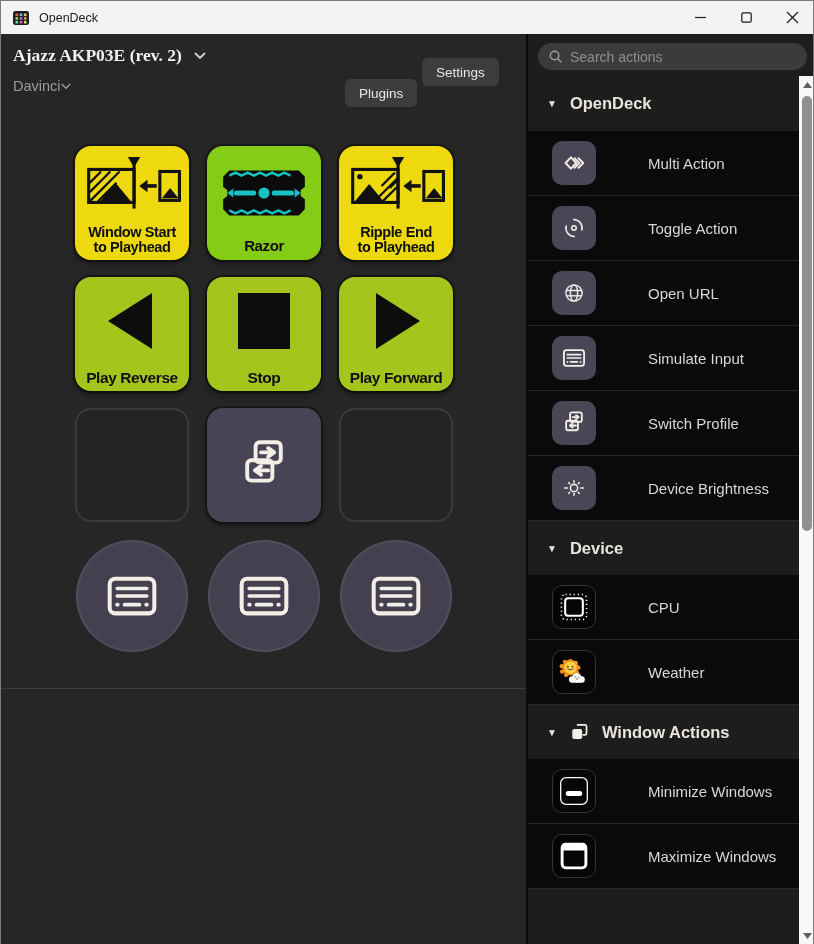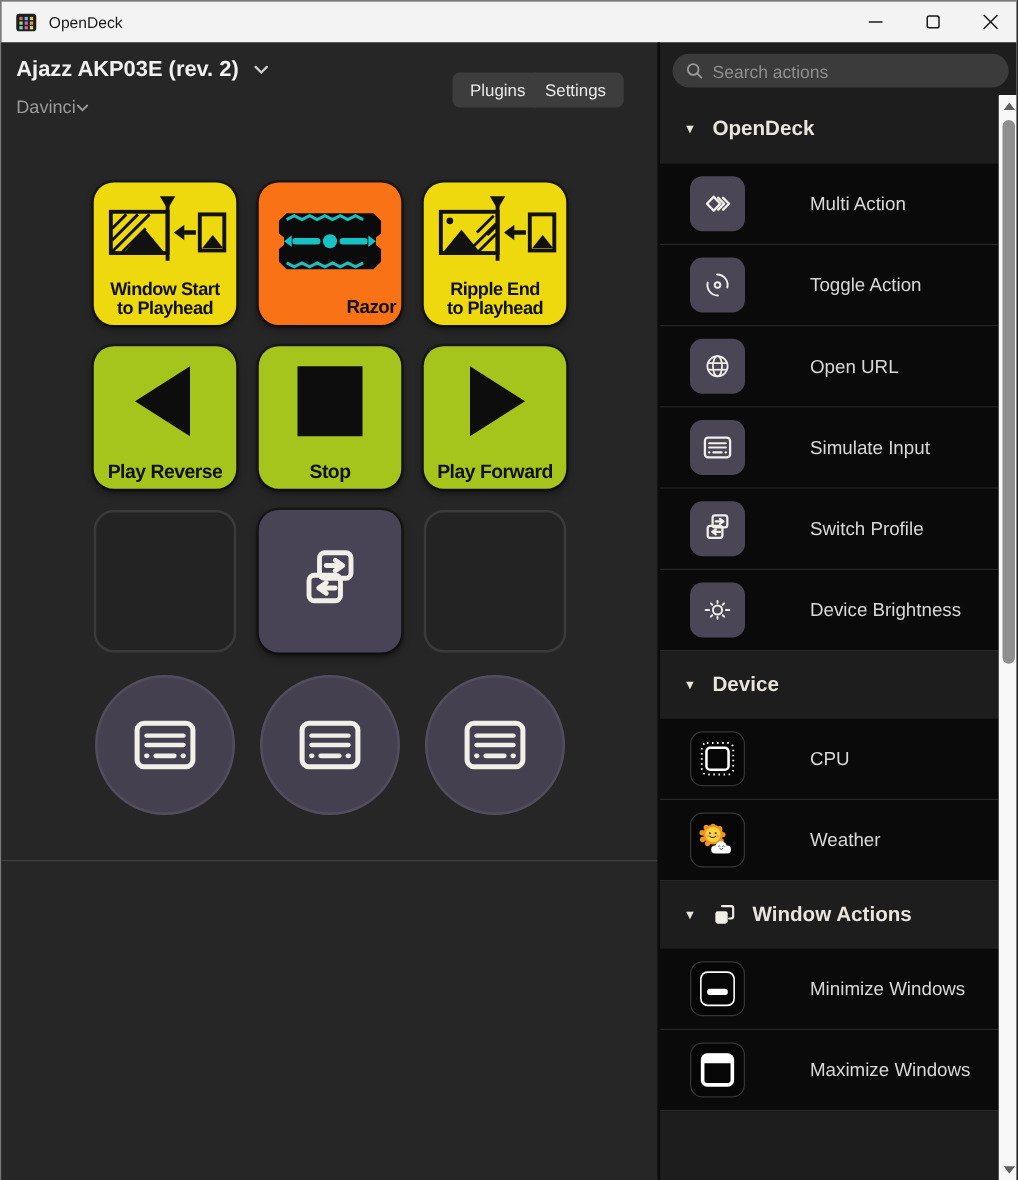--- a/index.html
+++ b/index.html
@@ -17,41 +17,41 @@
   .titlebar .appicon { margin-left:12px; width:16px; height:16px; }
   .titlebar .title { margin-left:10px; font-size:12.5px; color:#1a1a1a; }
   .win-controls { position:absolute; right:0; top:0; height:33px; display:flex; }
   .win-btn { width:46px; height:33px; display:flex; align-items:center; justify-content:center; }
   .win-btn svg { display:block; }
   
   .body { position:absolute; top:33px; left:0; width:814px; height:911px; display:flex; }
   .left-panel { position:relative; width:525px; height:911px; background:#262626; }
   .right-panel { position:relative; width:289px; height:911px; background:#1d1d1d; border-left:2px solid #0b0b0b; }
   
-  .device-title { position:absolute; left:12px; top:11px; font-size:17.5px; font-weight:bold; color:#f1f1f1; display:flex; align-items:center; gap:12px; cursor:default; }
+  .device-title { position:absolute; left:12px; top:11px; font-size:17.5px; font-weight:bold; color:#f1f1f1; display:flex; align-items:center; gap:12px; cursor:default;font-family:Liberation Serif, serif; }
   .profile-select { position:absolute; left:12px; top:44px; font-size:14.5px; color:#9b9b9b; display:flex; align-items:center; gap:0; }
   .hdr-btn {
     position:absolute; top:24px; height:28px; padding:0 14px; background:#3d3d3d;
     border:none; border-radius:6px; color:#e8e8e8; font-size:13.5px;
     font-family:"Liberation Sans", sans-serif; display:flex; align-items:center;
   }
-  .btn-plugins { left:361px; }
+  .btn-plugins { left:344px;margin-top:21px; }
   .btn-settings { left:421px; }
   
   .key-grid {
     position:absolute; left:74px; top:112px;
     display:grid; grid-template-columns:114px 114px 114px;
     grid-auto-rows:114px; column-gap:18px; row-gap:17px;
   }
   .key {
     position:relative; width:114px; height:114px; border-radius:16px;
     box-shadow:0 0 0 2px rgba(0,0,0,.35), 0 3px 6px rgba(0,0,0,.5);
   }
   .key-yellow { background:#EDD90E; }
-  .key-cyan   { background:#f97316;padding-left:33px; }
+  .key-cyan   { background:#84cc16; }
   .key-lime   { background:#A5C51D; }
   .key-empty  { background:#232323; border:2px solid #3a3a3a; box-shadow:none; }
   .key-tile   { background:#494455; }
   .key-icon { position:absolute; left:50%; transform:translateX(-50%); }
   .icon-top { top:9px; }
   .icon-mid { top:50%; transform:translate(-50%,-50%); }
   .key-label {
     position:absolute; bottom:5px; width:100%; text-align:center;
     font-weight:bold; color:#101010; font-size:14.5px; line-height:1.03;
     letter-spacing:-0.4px; white-space:pre-line;

